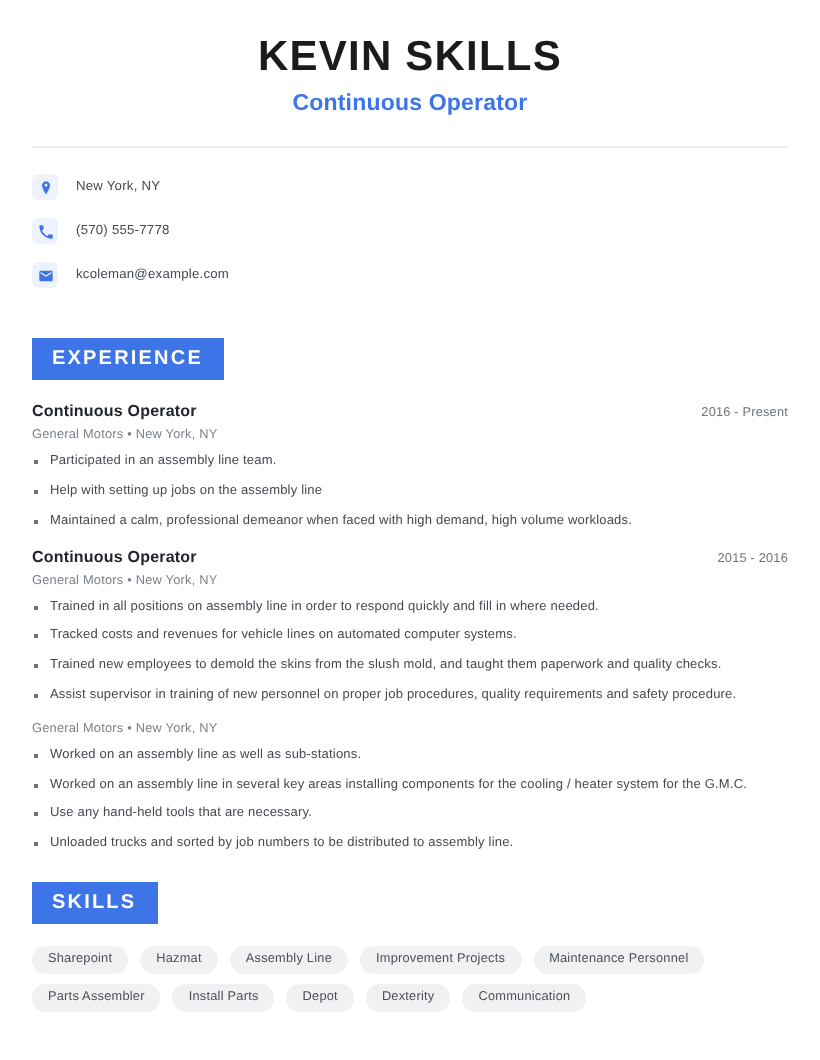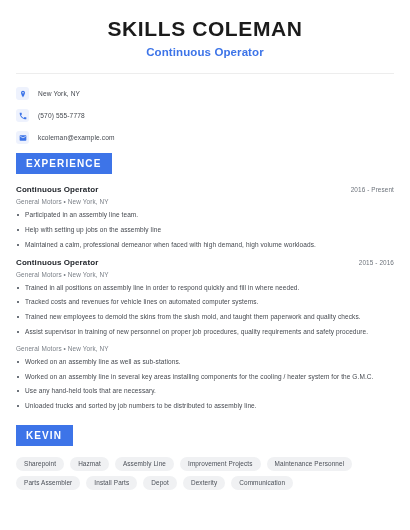--- a/index.html
+++ b/index.html
@@ -66,21 +66,21 @@
     flex: 0 0 auto;
   }
   .c-icon svg { display: block; }
   .c-text {
     font-size: 6.6px;
     color: #44484f;
     letter-spacing: 0.12px;
   }
 
   
-  .section { margin-top: 9px; }
+  .section { margin-top: 25px; }
   .badge {
     display: inline-block;
     background: #3d74e8;
     color: #ffffff;
     font-size: 10px;
     font-weight: bold;
     letter-spacing: 1.1px;
     padding: 5px 11px 5px 10px;
   }
 
@@ -149,21 +149,21 @@
     letter-spacing: 0.12px;
     white-space: nowrap;
   }
 </style>
 </head>
 <body>
 
 <div class="page">
 
   <div class="header">
-    <div class="name">SKILLS COLEMAN</div>
+    <div class="name">KEVIN SKILLS</div>
     <div class="job-title">Continuous Operator</div>
   </div>
 
   <div class="divider"></div>
 
   <div class="contact">
     <div class="contact-row">
       <span class="c-icon">
         <svg width="8" height="8" viewBox="0 0 24 24" fill="#3d74e8">
             <path d="M12 2C8.7 2 6 4.7 6 8c0 4.5 6 14 6 14s6-9.5 6-14c0-3.3-2.7-6-6-6zm0 8.2A2.2 2.2 0 1 1 12 5.8a2.2 2.2 0 0 1 0 4.4z"></path>
@@ -228,21 +228,21 @@
           <li>Worked on an assembly line in several key areas installing components for the cooling / heater system for the G.M.C.</li>
           <li>Use any hand-held tools that are necessary.</li>
           <li>Unloaded trucks and sorted by job numbers to be distributed to assembly line.</li>
         </ul>
       </div>
 
     </div>
   </div>
 
   <div class="section" style="margin-top:15px;">
-    <span class="badge">KEVIN</span>
+    <span class="badge">SKILLS</span>
     <div class="skills-wrap">
       <span class="tag">Sharepoint</span>
       <span class="tag">Hazmat</span>
       <span class="tag">Assembly Line</span>
       <span class="tag">Improvement Projects</span>
       <span class="tag">Maintenance Personnel</span>
       <span class="tag">Parts Assembler</span>
       <span class="tag">Install Parts</span>
       <span class="tag">Depot</span>
       <span class="tag">Dexterity</span>

